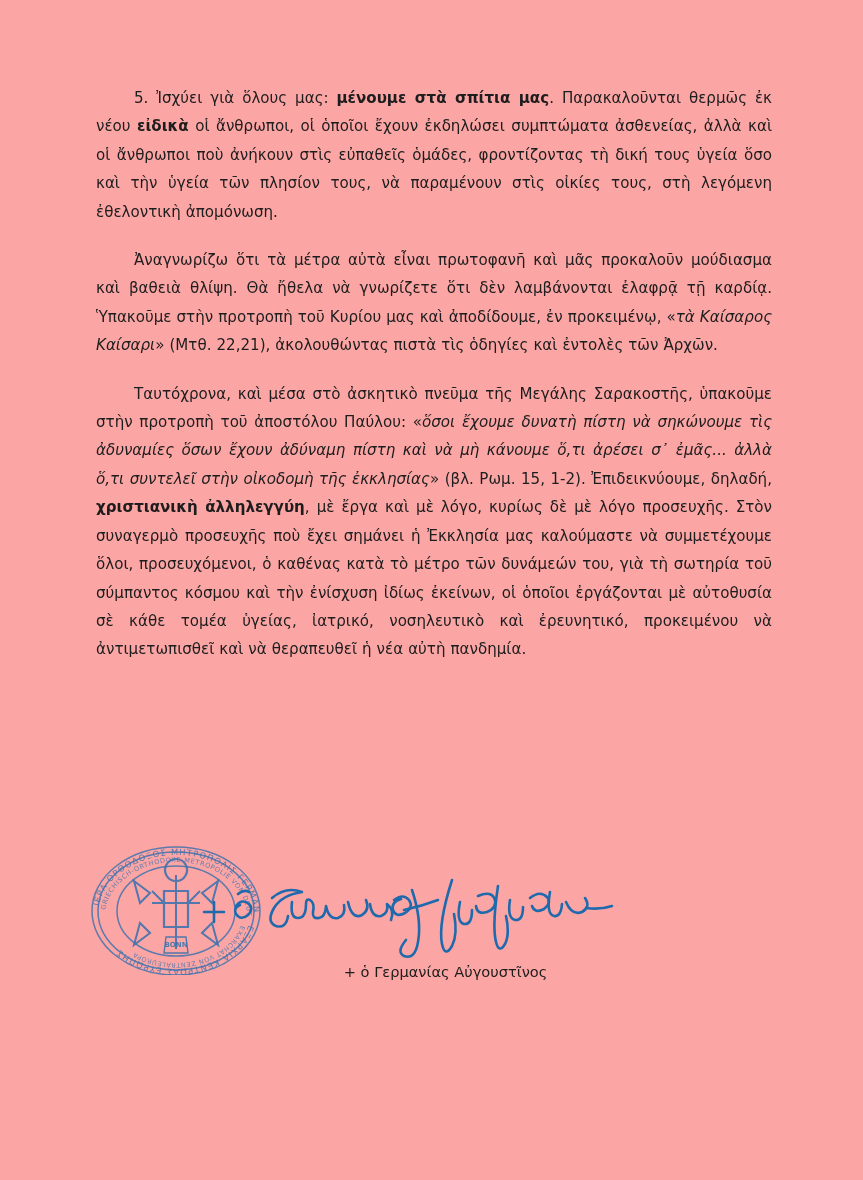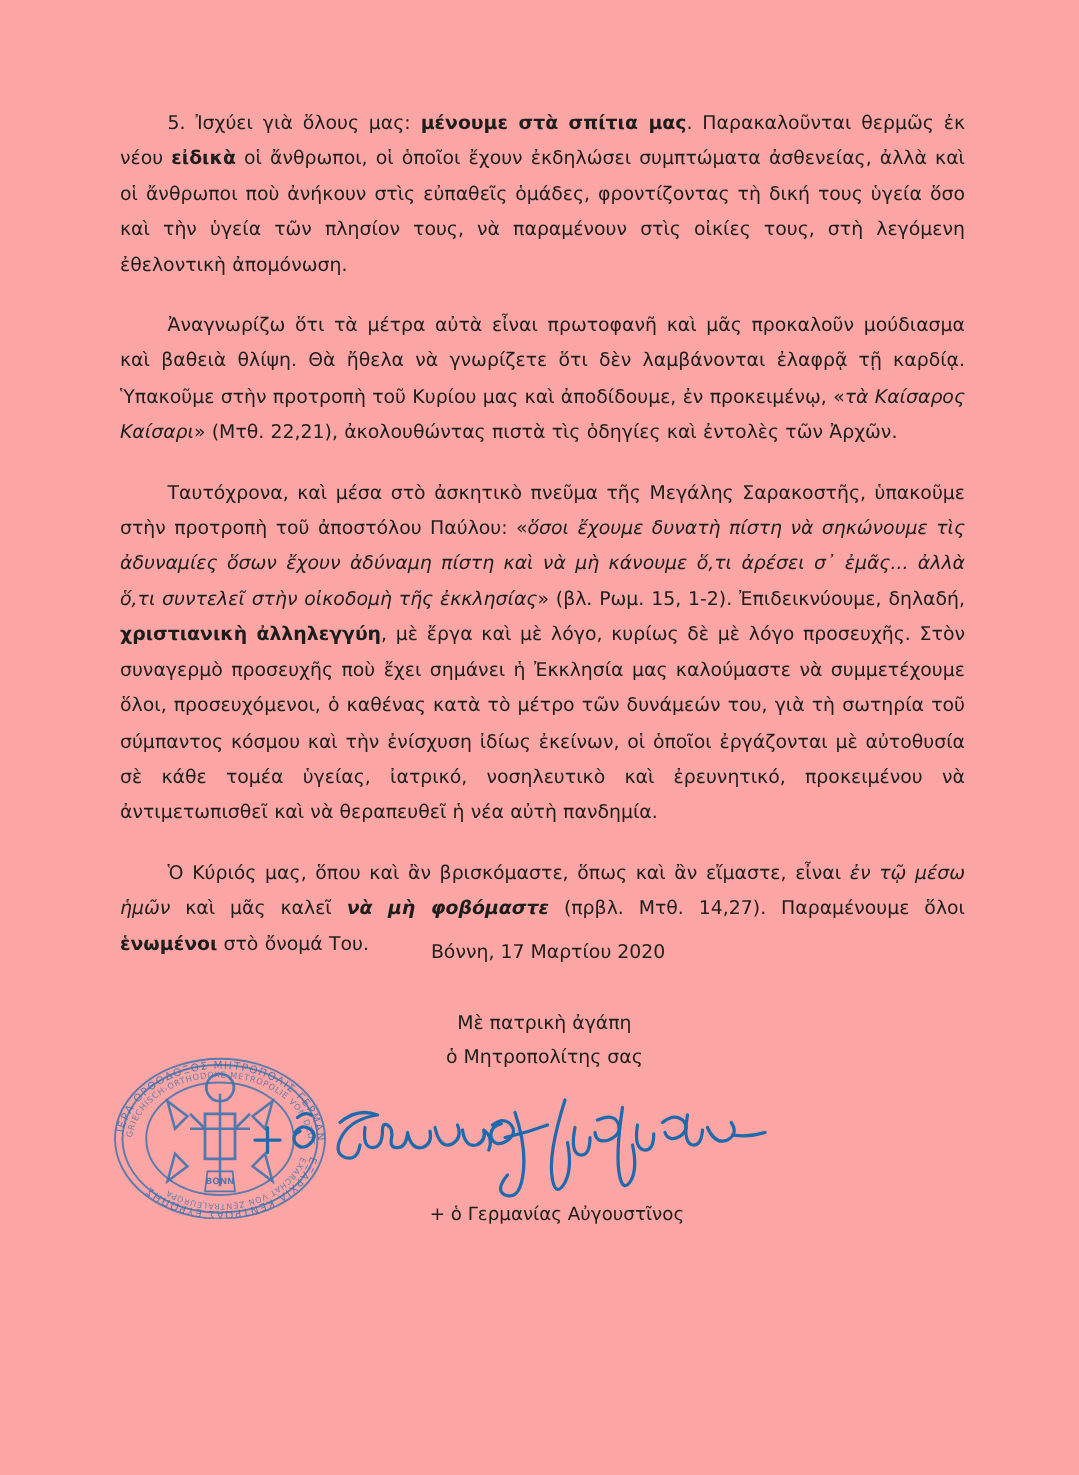--- a/index.html
+++ b/index.html
@@ -92,28 +92,22 @@
 </style>
 </head>
 <body>
 
 <div class="page">
 
   <div class="body-col">
     <p class="para">5. Ἰσχύει γιὰ ὅλους μας: <span class="b">μένουμε στὰ σπίτια μας</span>. Παρακαλοῦνται θερμῶς ἐκ νέου <span class="b">εἰδικὰ</span> οἱ ἄνθρωποι, οἱ ὁποῖοι ἔχουν ἐκδηλώσει συμπτώματα ἀσθενείας, ἀλλὰ καὶ οἱ ἄνθρωποι ποὺ ἀνήκουν στὶς εὐπαθεῖς ὁμάδες, φροντίζοντας τὴ δική τους ὑγεία ὅσο καὶ τὴν ὑγεία τῶν πλησίον τους, νὰ παραμένουν στὶς οἰκίες τους, στὴ λεγόμενη ἐθελοντικὴ ἀπομόνωση.</p>
     <p class="para">Ἀναγνωρίζω ὅτι τὰ μέτρα αὐτὰ εἶναι πρωτοφανῆ καὶ μᾶς προκαλοῦν μούδιασμα καὶ βαθειὰ θλίψη. Θὰ ἤθελα νὰ γνωρίζετε ὅτι δὲν λαμβάνονται ἐλαφρᾷ τῇ καρδίᾳ. Ὑπακοῦμε στὴν προτροπὴ τοῦ Κυρίου μας καὶ ἀποδίδουμε, ἐν προκειμένῳ, «<span class="i">τὰ Καίσαρος Καίσαρι</span>» (Μτθ. 22,21), ἀκολουθώντας πιστὰ τὶς ὁδηγίες καὶ ἐντολὲς τῶν Ἀρχῶν.</p>
     <p class="para">Ταυτόχρονα, καὶ μέσα στὸ ἀσκητικὸ πνεῦμα τῆς Μεγάλης Σαρακοστῆς, ὑπακοῦμε στὴν προτροπὴ τοῦ ἀποστόλου Παύλου: «<span class="i">ὅσοι ἔχουμε δυνατὴ πίστη νὰ σηκώνουμε τὶς ἀδυναμίες ὅσων ἔχουν ἀδύναμη πίστη καὶ νὰ μὴ κάνουμε ὅ,τι ἀρέσει σ᾽ ἐμᾶς... ἀλλὰ ὅ,τι συντελεῖ στὴν οἰκοδομὴ τῆς ἐκκλησίας</span>» (βλ. Ρωμ. 15, 1-2). Ἐπιδεικνύουμε, δηλαδή, <span class="b">χριστιανικὴ ἀλληλεγγύη</span>, μὲ ἔργα καὶ μὲ λόγο, κυρίως δὲ μὲ λόγο προσευχῆς. Στὸν συναγερμὸ προσευχῆς ποὺ ἔχει σημάνει ἡ Ἐκκλησία μας καλούμαστε νὰ συμμετέχουμε ὅλοι, προσευχόμενοι, ὁ καθένας κατὰ τὸ μέτρο τῶν δυνάμεών του, γιὰ τὴ σωτηρία τοῦ σύμπαντος κόσμου καὶ τὴν ἐνίσχυση ἰδίως ἐκείνων, οἱ ὁποῖοι ἐργάζονται μὲ αὐτοθυσία σὲ κάθε τομέα ὑγείας, ἰατρικό, νοσηλευτικὸ καὶ ἐρευνητικό, προκειμένου νὰ ἀντιμετωπισθεῖ καὶ νὰ θεραπευθεῖ ἡ νέα αὐτὴ πανδημία.</p>
-    <p class="para">Ὁ Κύριός μας, ὅπου καὶ ἂν βρισκόμαστε, ὅπως καὶ ἂν εἴμαστε, εἶναι <span class="i">ἐν τῷ μέσω ἡμῶν</span> καὶ μᾶς καλεῖ <span class="bi">νὰ μὴ φοβόμαστε</span> (πρβλ. Μτθ. 14,27). Παραμένουμε ὅλοι <span class="b">ἑνωμένοι</span> στὸ ὄνομά Του.</p>
   </div>
 
-  <div class="closing">
-    <span class="place-date">Βόννη, 17 Μαρτίου 2020</span>
-    <span class="salutation">Μὲ πατρικὴ ἀγάπη</span>
-    <span class="role">ὁ Μητροπολίτης σας</span>
-  </div>
 
   <div class="seal">
     <svg viewBox="0 0 196 134" width="196" height="134" aria-hidden="true">
       <defs>
         <path id="rimOuter" d="M 98,132 m -82,-62 a 82,62 0 1,1 164,0 a 82,62 0 1,1 -164,0"></path>
         <path id="arcTop" d="M 20,74 A 78,60 0 0 1 176,74"></path>
         <path id="arcTop2" d="M 27,75 A 71,54 0 0 1 169,75"></path>
         <path id="arcBot" d="M 172,72 A 74,56 0 0 1 24,72"></path>
         <path id="arcBot2" d="M 165,72 A 67,50 0 0 1 31,72"></path>
       </defs>

